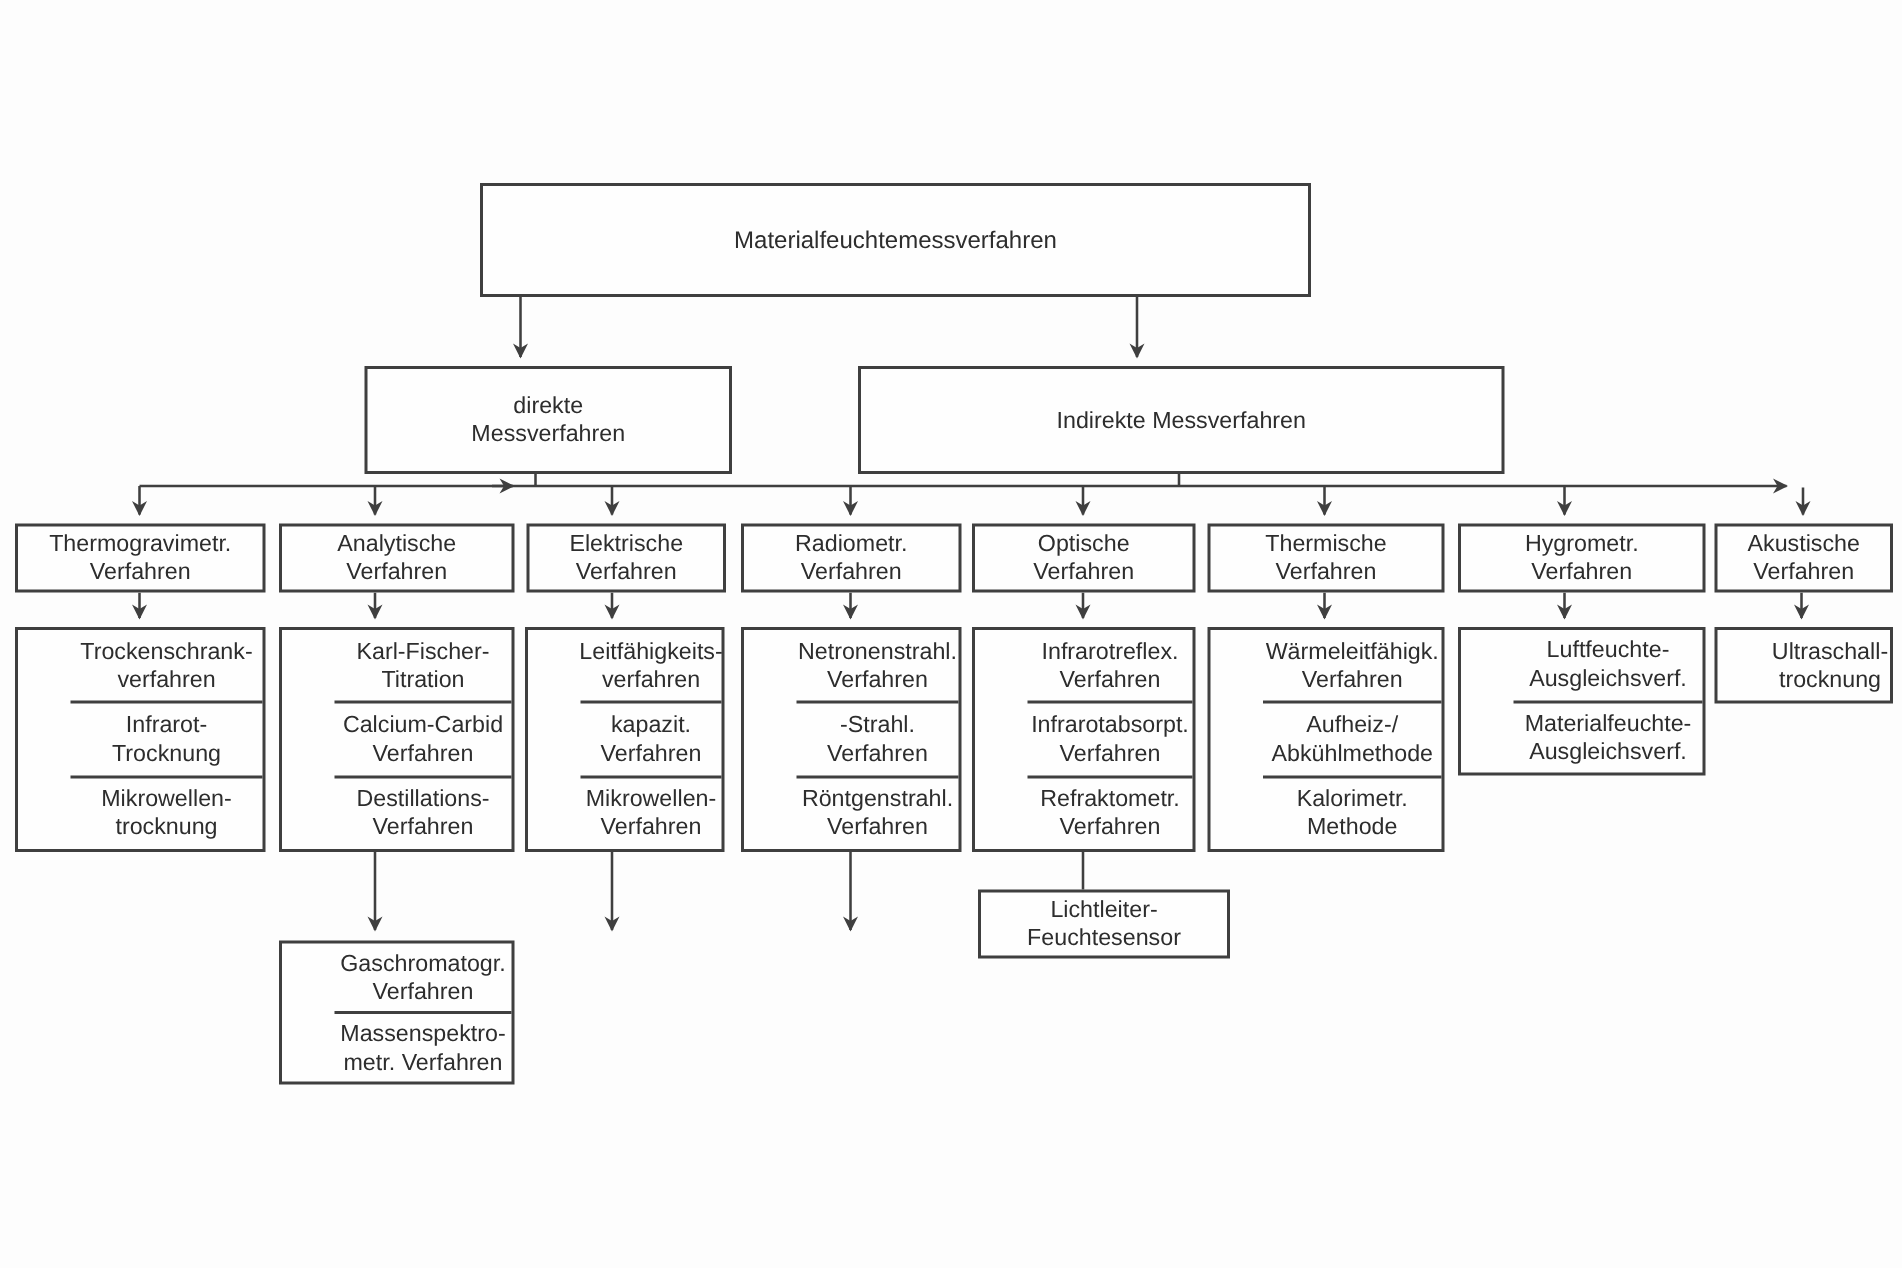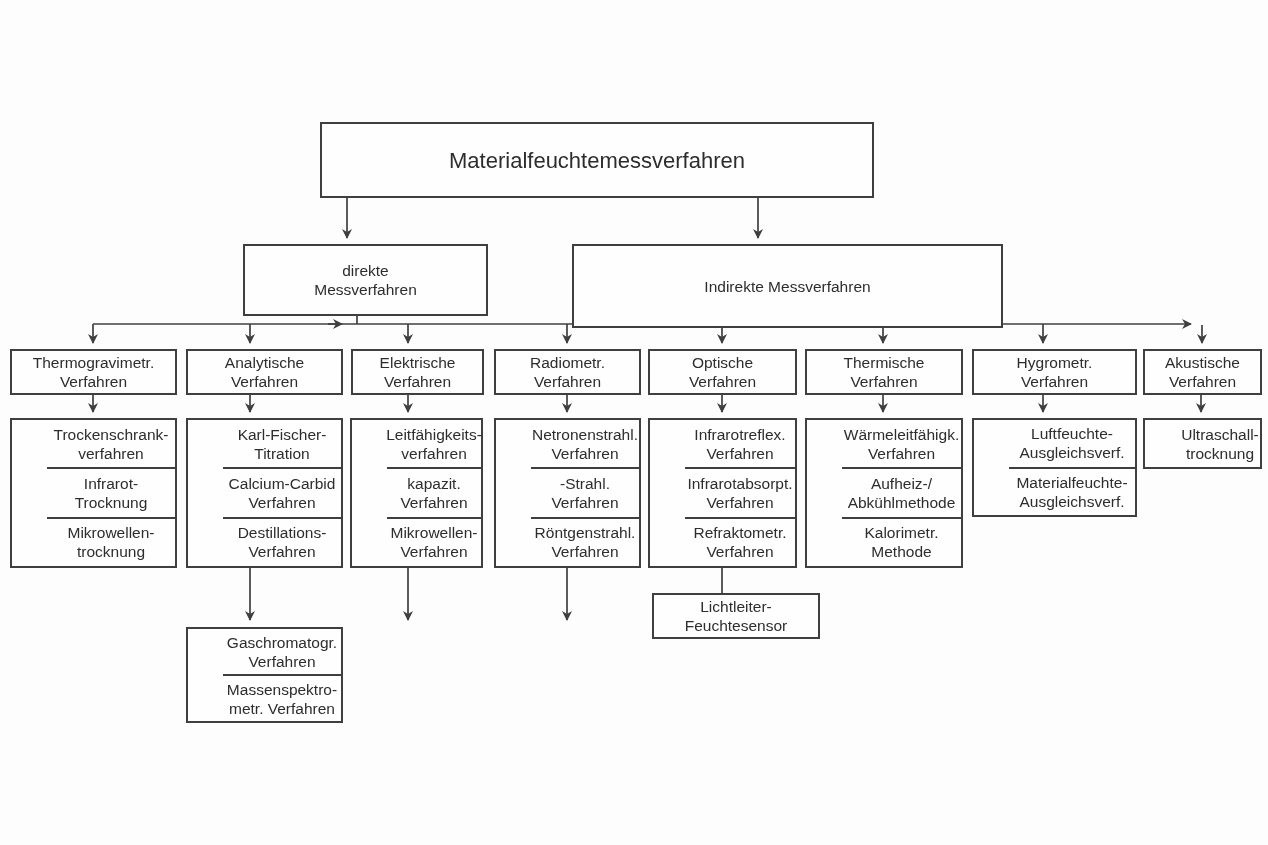--- a/index.html
+++ b/index.html
@@ -9,21 +9,21 @@
   html,body{width:1268px;height:845px;background:var(--background);
     font-family:"Liberation Sans", sans-serif;color:var(--text);}
   #stage{position:relative;width:1268px;height:845px;overflow:hidden;}
   .wires{position:absolute;left:0;top:0;width:1268px;height:845px;z-index:1;}
   .wire{stroke:var(--line);stroke-width:1.7;fill:none;}
   .arrowhead{fill:var(--line);}
   .box,.stack{position:absolute;z-index:2;border:2px solid var(--line);
     background:var(--box_fill);}
   .box{display:flex;align-items:center;justify-content:center;text-align:center;
     white-space:pre-line;font-size:15.5px;line-height:19px;}
-  .box.big{font-size:22px;}
+  .box.big{font-size:16px;}
   .stack{display:flex;flex-direction:column;padding-left:35px;}
   .cell{flex:1;display:flex;align-items:center;justify-content:center;
     text-align:center;white-space:pre-line;font-size:15.5px;line-height:19px;}
   .cell + .cell{border-top:2px solid var(--line);}
 </style>
 </head>
 <body>
 
 <div id="stage">
 
@@ -64,21 +64,21 @@
     <line class="wire" x1="250" y1="568" x2="250" y2="620" marker-end="url(#arr)"></line>
     <line class="wire" x1="408" y1="568" x2="408" y2="620" marker-end="url(#arr)"></line>
     <line class="wire" x1="567" y1="568" x2="567" y2="620" marker-end="url(#arr)"></line>
     <line class="wire" x1="722" y1="568" x2="722" y2="620" marker-end="url(#arr)"></line>
   </svg>
 
   <div class="box big" style="left:320px;top:122px;width:554px;height:76px">Materialfeuchtemessverfahren</div>
 
   <div class="box" style="left:243px;top:244px;width:245px;height:72px">direkte
 Messverfahren</div>
-  <div class="box" style="left:572px;top:244px;width:431px;height:84px">Indirekte Messverfahren</div>
+  <div class="box" style="left:572px;top:244px;width:431px;height:72px">Indirekte Messverfahren</div>
 
   <div class="box" style="left:10px;top:349px;width:167px;height:46px">Thermogravimetr.
 Verfahren</div>
   <div class="box" style="left:186px;top:349px;width:157px;height:46px">Analytische
 Verfahren</div>
   <div class="box" style="left:351px;top:349px;width:133px;height:46px">Elektrische
 Verfahren</div>
   <div class="box" style="left:494px;top:349px;width:147px;height:46px">Radiometr.
 Verfahren</div>
   <div class="box" style="left:648px;top:349px;width:149px;height:46px">Optische

